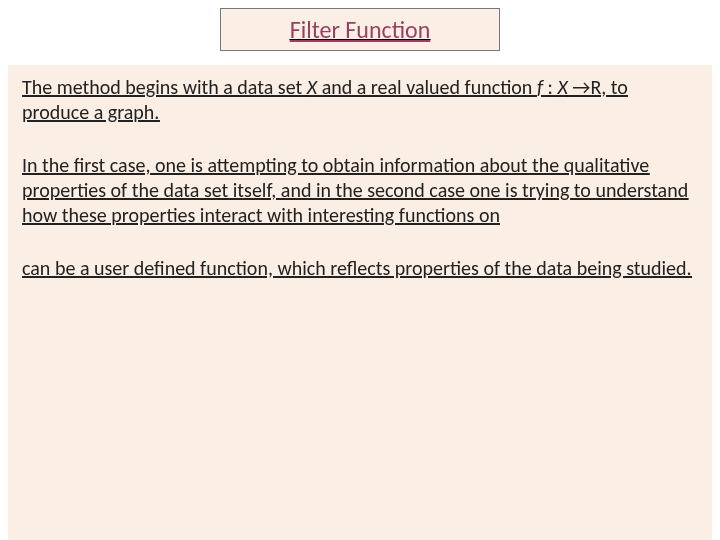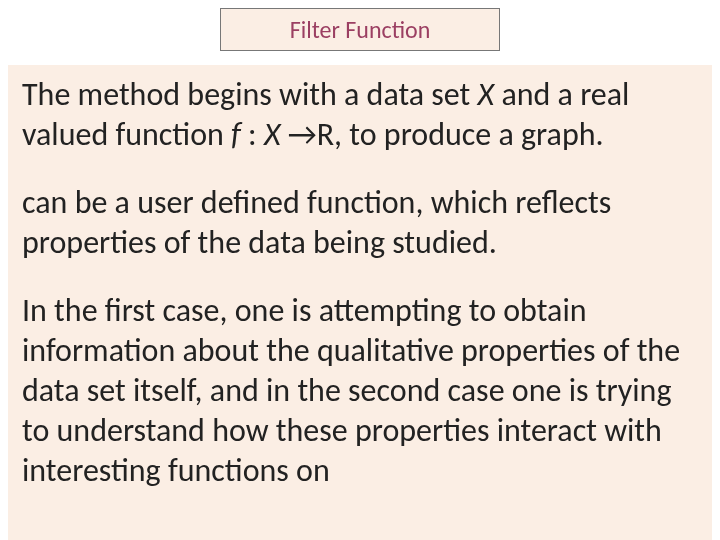--- a/index.html
+++ b/index.html
@@ -1,18 +1,19 @@
 <!DOCTYPE html>
 <html><head>
   <meta charset="utf-8">
   <style>
     * {
       margin: 0;
       padding: 0;
       box-sizing: border-box;
+      text-decoration: underline;
     }
     body {
       width: 720px;
       height: 540px;
       font-family: Calibri, 'Segoe UI', Arial, sans-serif;
       background: #ffffff;
       overflow: hidden;
     }
     .title-box {
       background: #fbeee4;
@@ -28,21 +29,21 @@
       font-weight: 400;
     }
     .content-box {
       background: #fbeee4;
       margin: 14px 8px 0 8px;
       padding: 10px 14px 0 14px;
       height: 480px;
     }
     .paragraph {
       color: #222;
-      font-size: 32px;
+      font-size: 20px;
       line-height: 1.25;
       margin-bottom: 28px;
     }
     .paragraph:last-child {
       margin-bottom: 0;
     }
     .ital {
       font-style: italic;
     }
   </style>
@@ -50,15 +51,15 @@
 <body>
 
 <div class="title-box">
   <span class="title-text">Filter Function</span>
 </div>
 
 <div class="content-box">
   <p class="paragraph">
     <span>The method begins with a data set </span><span class="ital">X</span><span> and a real valued function </span><span class="ital">f</span><span> : </span><span class="ital">X</span><span> →R, to produce a graph.</span>
   </p>
+  <p class="paragraph">In the first case, one is attempting to obtain information about the qualitative properties of the data set itself, and in the second case one is trying to understand how these properties interact with interesting functions on</p>
   <p class="paragraph">can be a user defined function, which reflects properties of the data being studied.</p>
-  <p class="paragraph">In the first case, one is attempting to obtain information about the qualitative properties of the data set itself, and in the second case one is trying to understand how these properties interact with interesting functions on</p>
 </div>
 
 </body></html>

